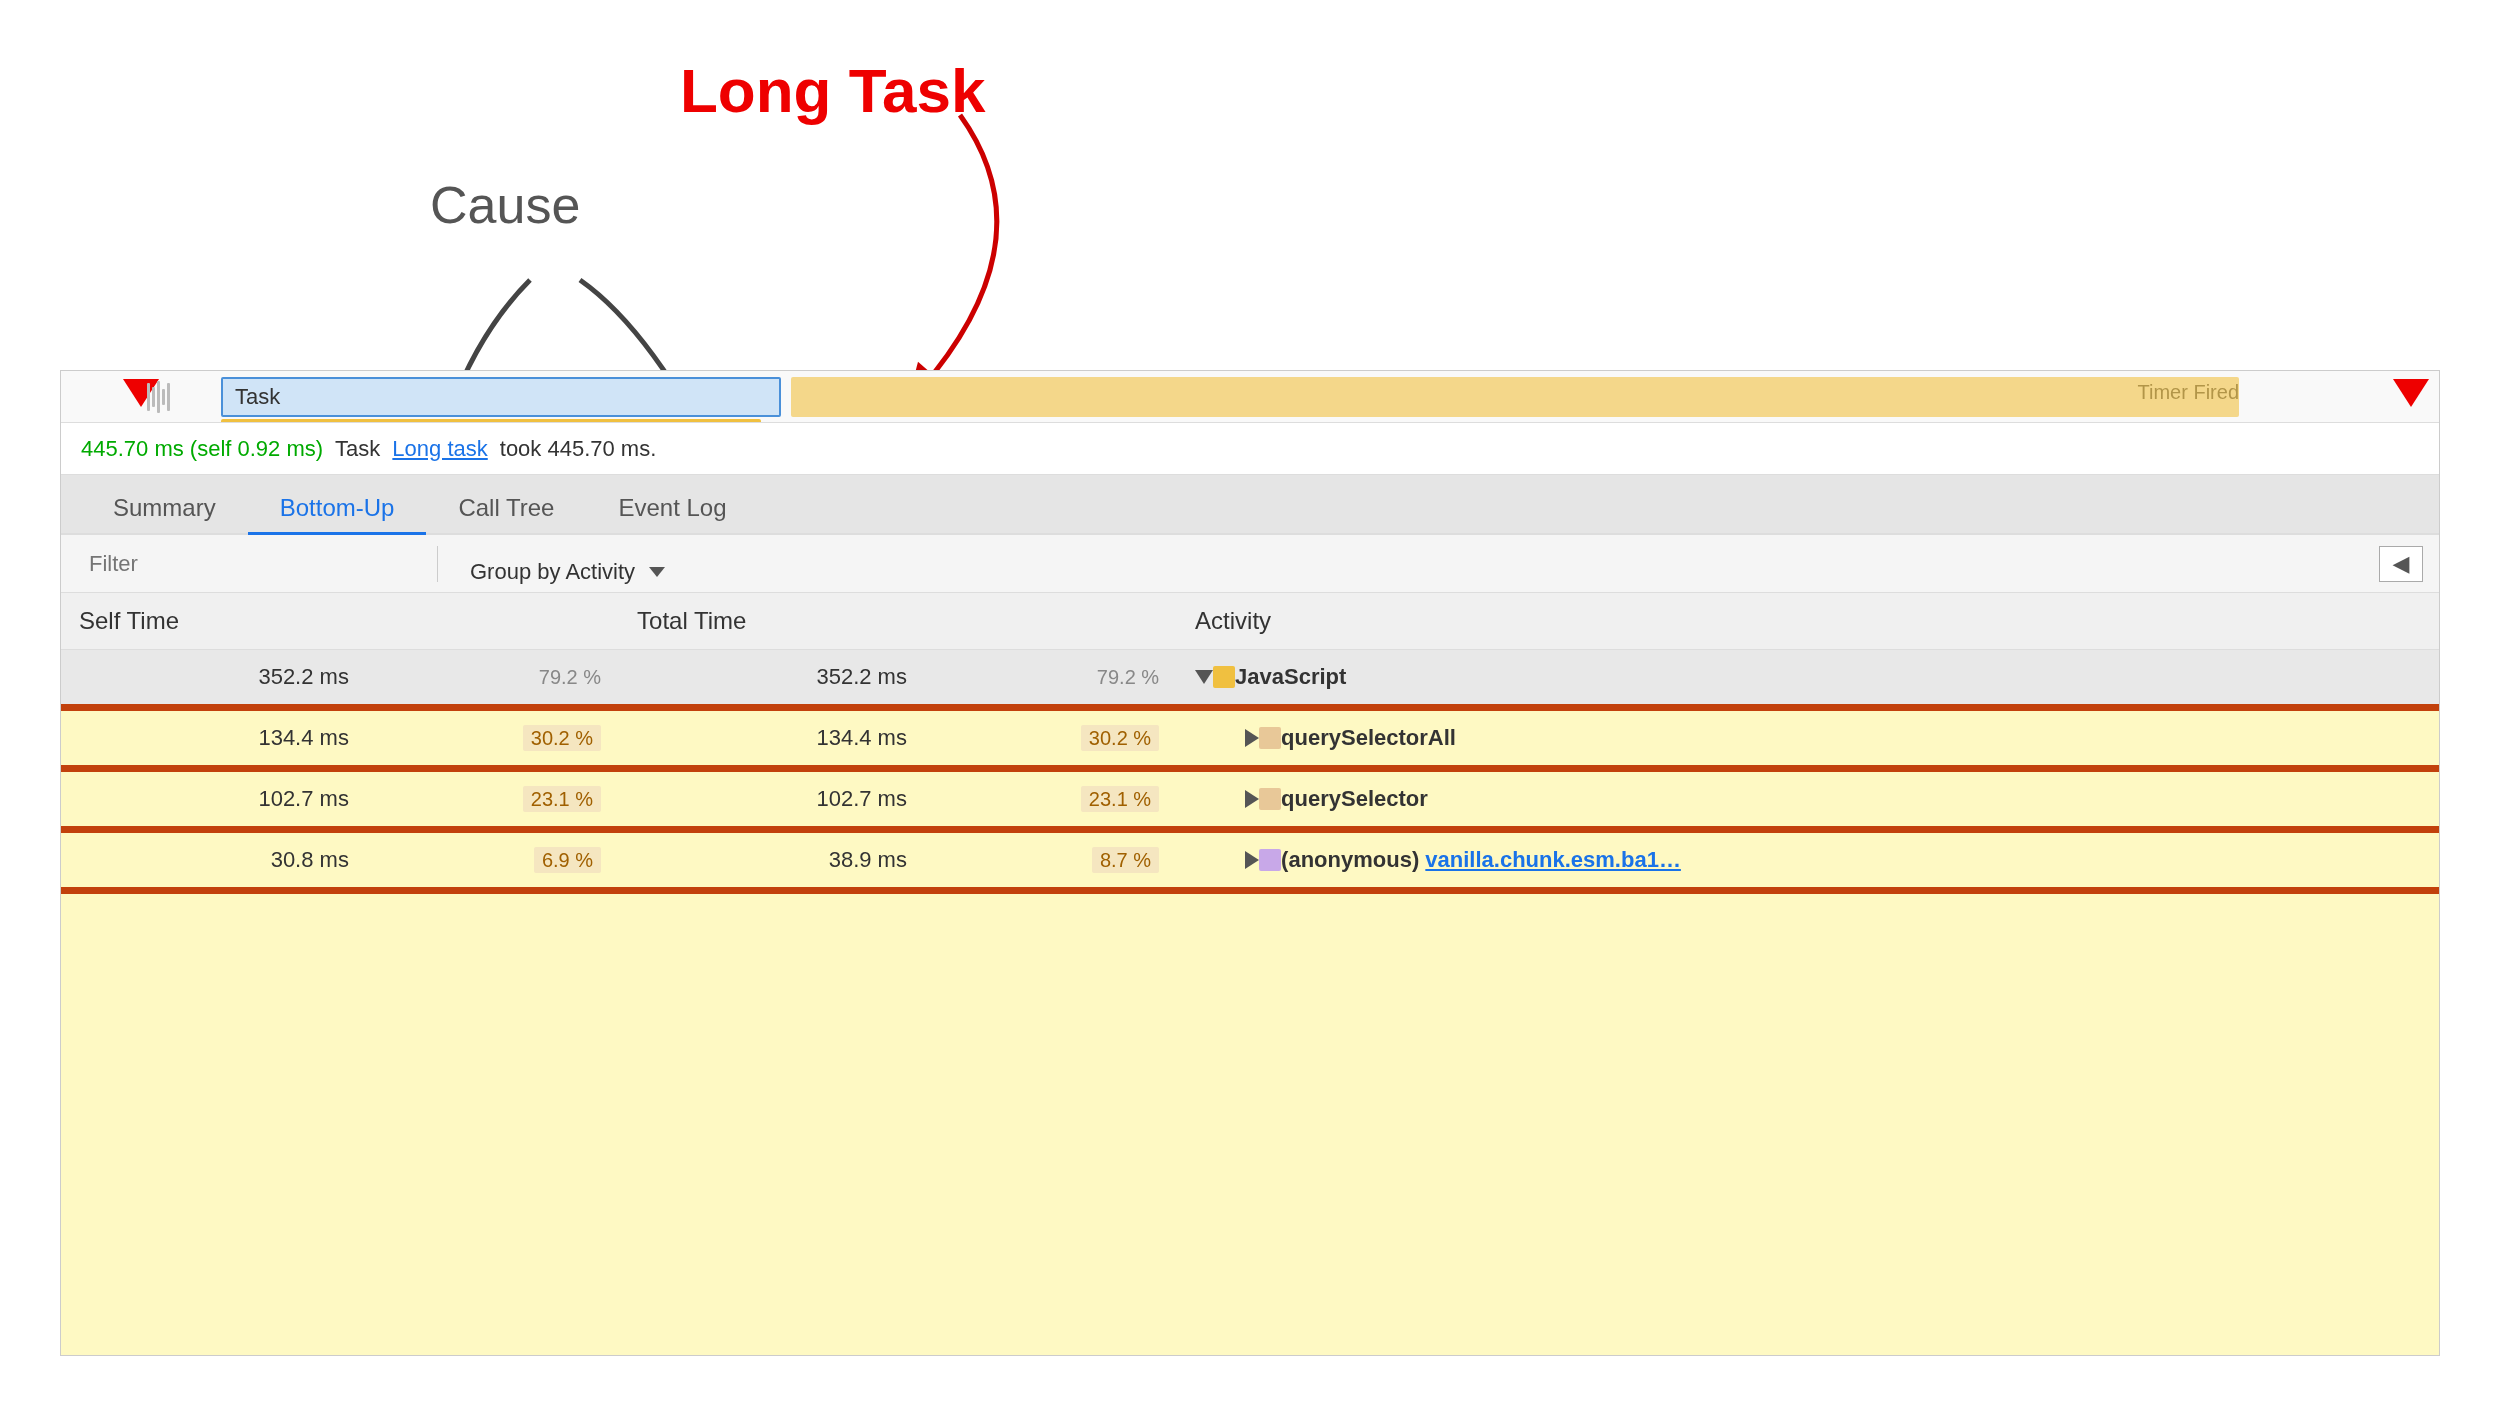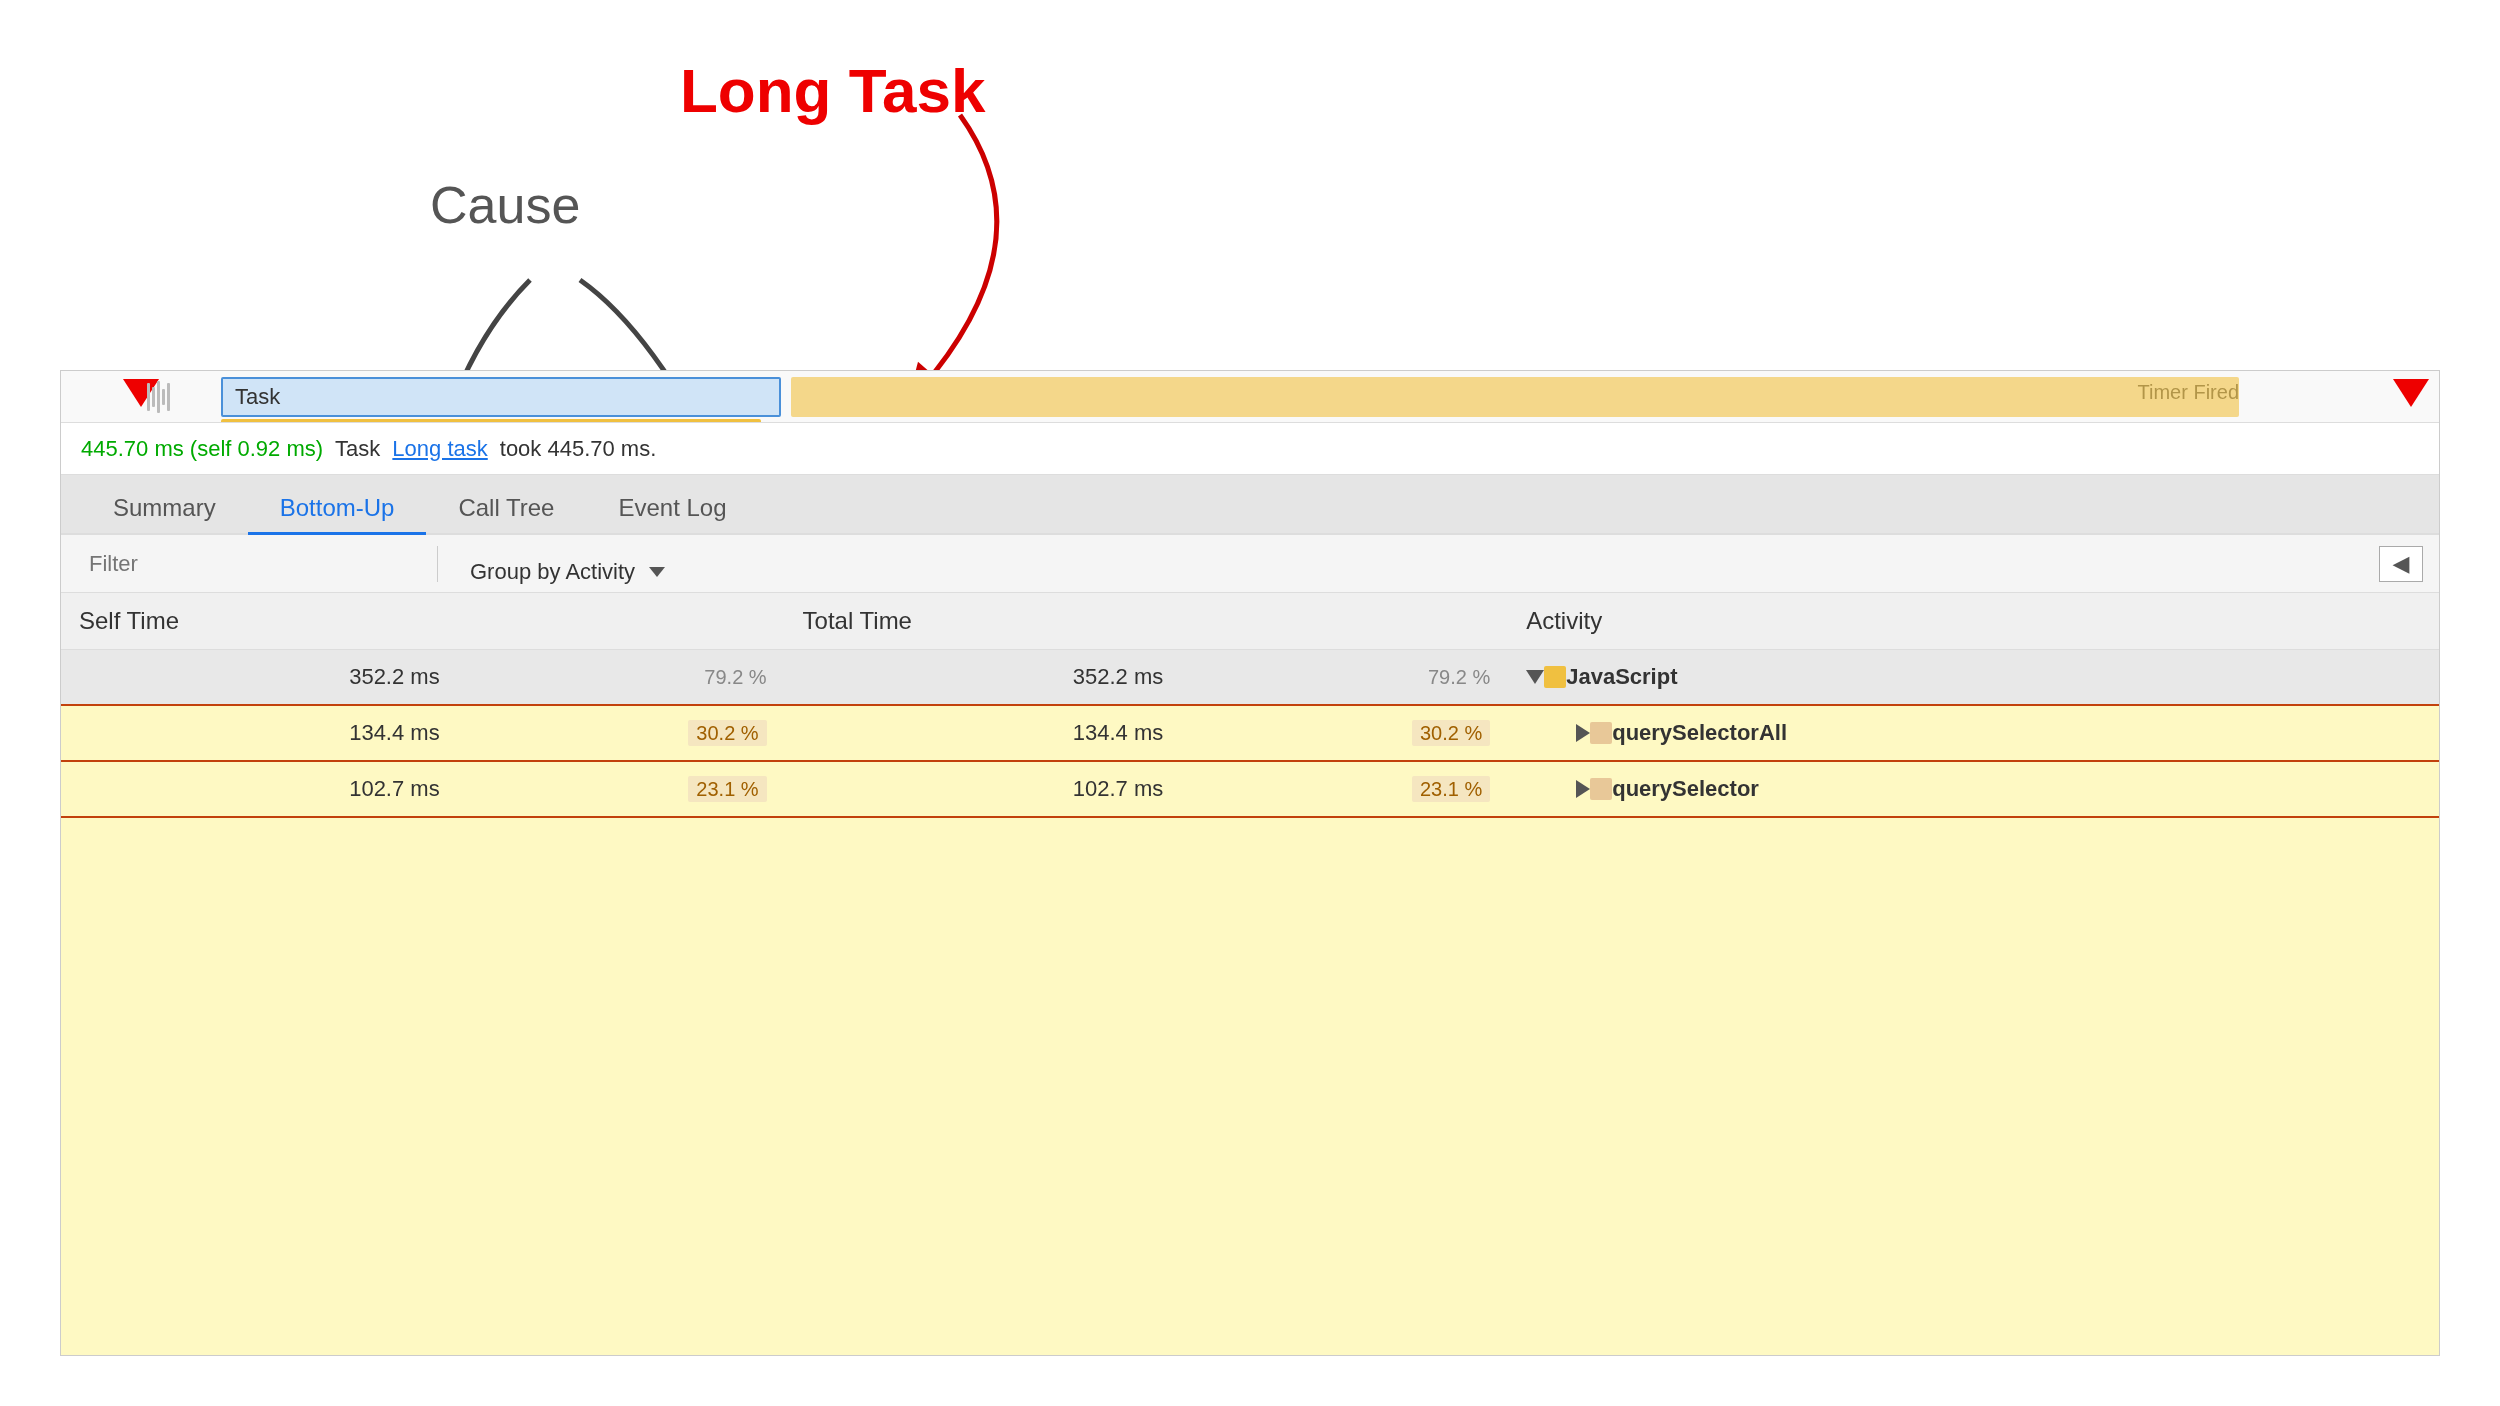--- a/index.html
+++ b/index.html
@@ -250,21 +250,21 @@
     thead th {
       background: #f0f0f0;
       text-align: left;
       padding: 14px 18px;
       font-weight: 500;
       color: #333;
       border-bottom: 1px solid #ddd;
       font-size: 24px;
     }
     tbody tr {
-      border-bottom: 2px solid #c2410c;
+      border-bottom: 7px solid #c2410c;
     }
     .row-selected {
       background: #e8e8e8 !important;
     }
     td {
       padding: 14px 18px;
       vertical-align: middle;
     }
     .td-num {
       text-align: right;
@@ -488,17 +488,36 @@
           </td>
           <td>
             <div class="activity-cell" style="padding-left:50px;">
               <span class="expand-arrow"></span>
               <span class="color-box" style="background:#e8c898;"></span>
               <span class="activity-name">querySelector</span>
             </div>
           </td>
         </tr>
 
+        <tr>
+          <td class="td-num">30.8 ms</td>
+          <td class="td-pct">
+            <span class="pct-highlight">6.9 %</span>
+          </td>
+          <td class="td-num">38.9 ms</td>
+          <td class="td-pct">
+            <span class="pct-highlight">8.7 %</span>
+          </td>
+          <td>
+            <div class="activity-cell" style="padding-left:50px;">
+              <span class="expand-arrow"></span>
+              <span class="color-box" style="background:#c8a8e8;"></span>
+              <span class="activity-name">(anonymous)</span>
+              &nbsp;
+              <span class="activity-link">vanilla.chunk.esm.ba1…</span>
+            </div>
+          </td>
+        </tr>
       </tbody>
     </table>
   </div>
 
 </div>
 
 </body></html>

